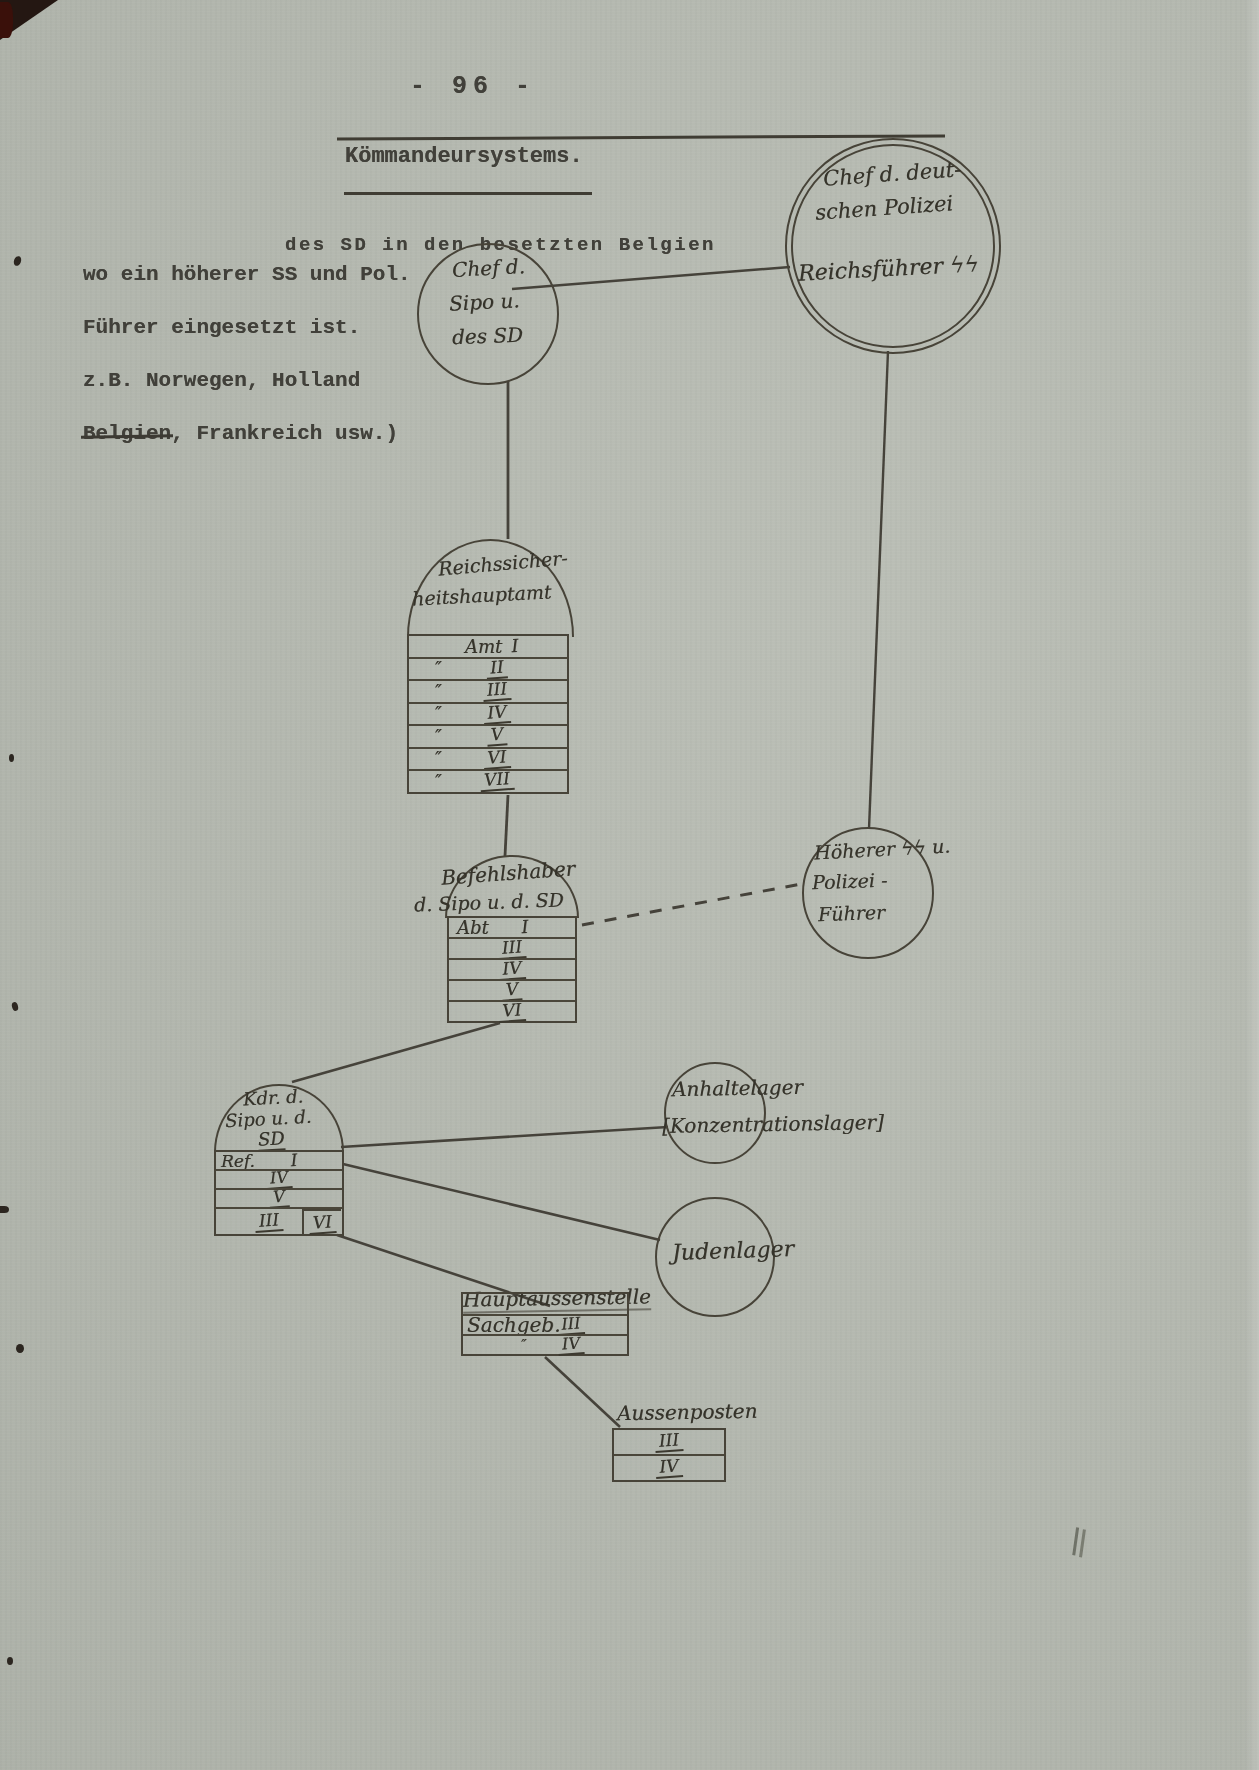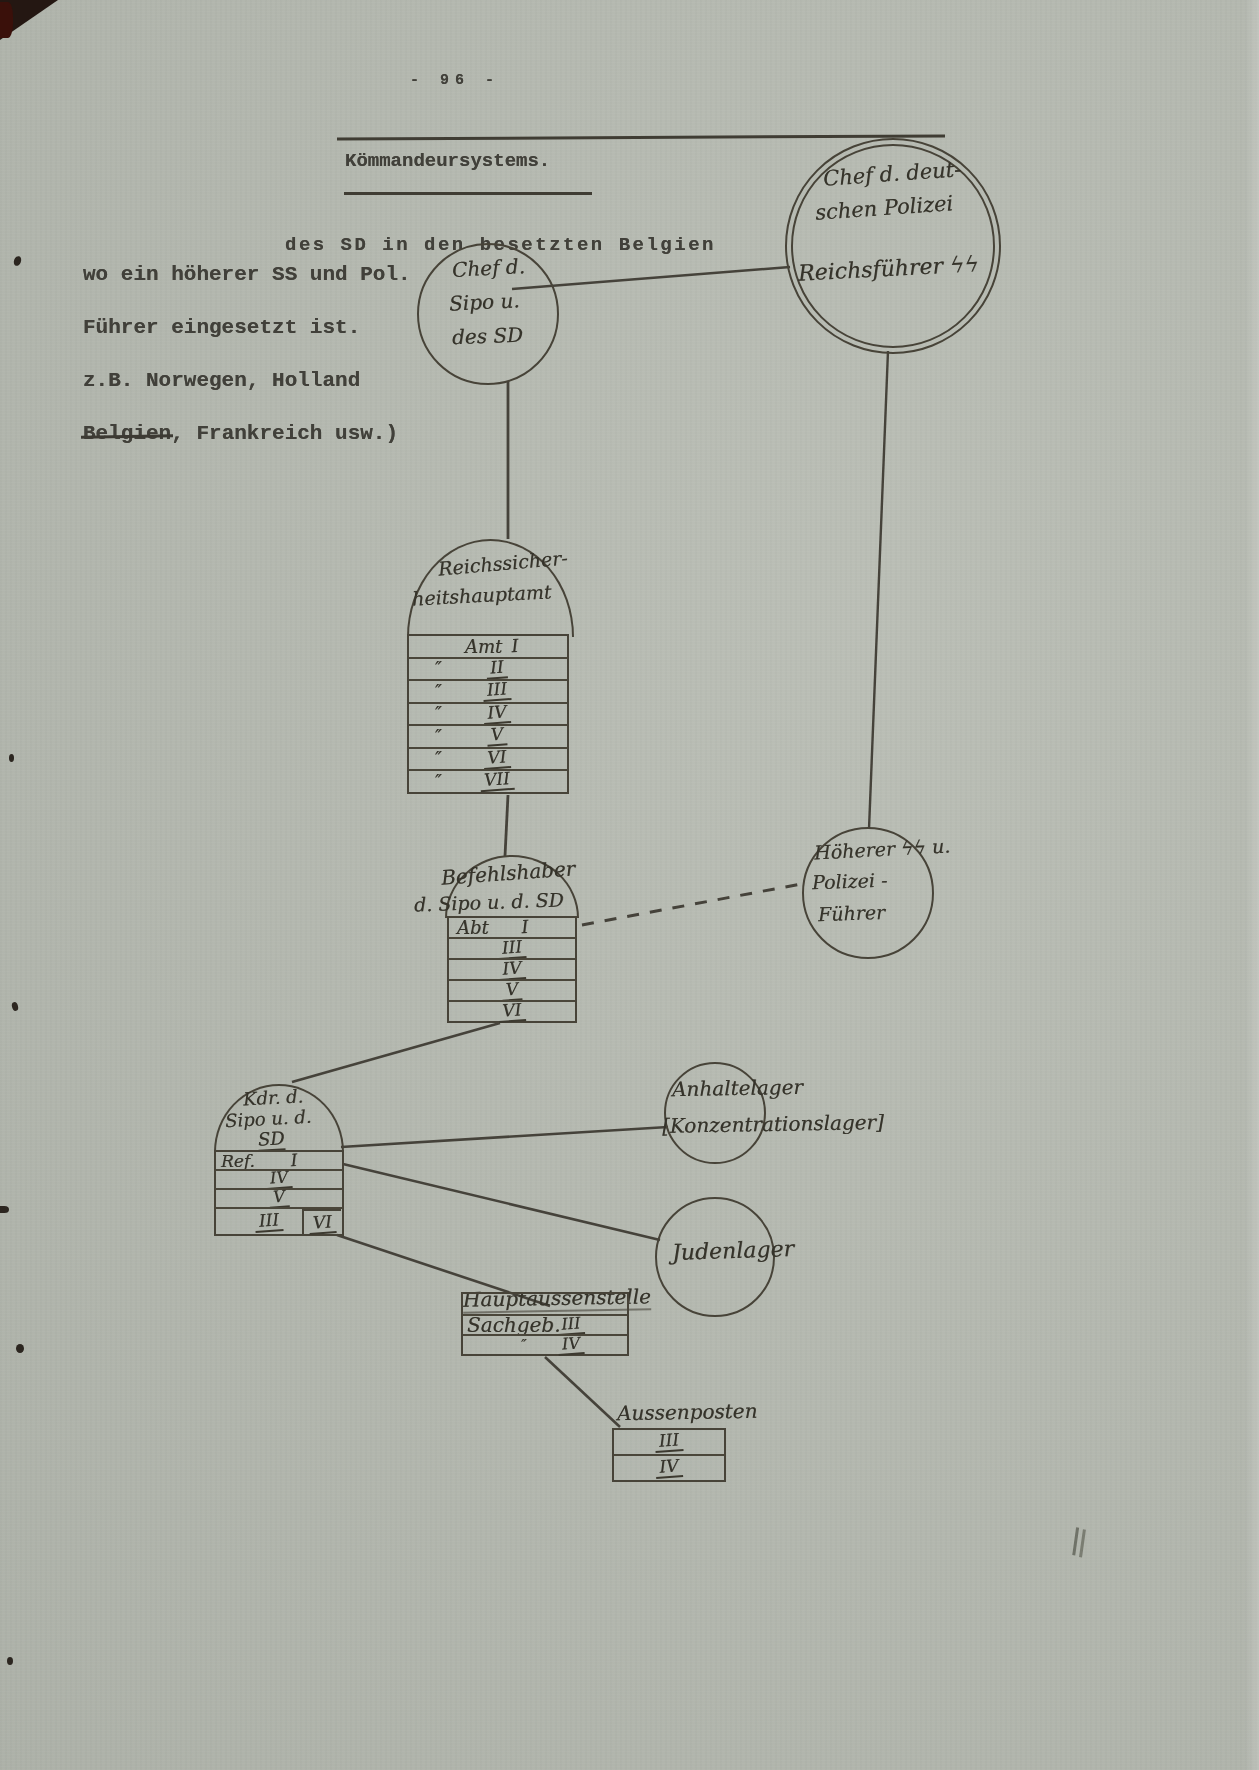--- a/index.html
+++ b/index.html
@@ -50,23 +50,23 @@
     <line x1="508" y1="795" x2="505" y2="856" stroke="#45423a" stroke-width="2.8"></line>
     <line x1="888" y1="351" x2="869" y2="829" stroke="#45423a" stroke-width="2.4"></line>
     <line x1="582" y1="925" x2="801" y2="884" stroke="#45423a" stroke-width="3" stroke-dasharray="12 11"></line>
     <line x1="500" y1="1023" x2="292" y2="1082" stroke="#45423a" stroke-width="2.6"></line>
     <line x1="341" y1="1147" x2="668" y2="1127" stroke="#45423a" stroke-width="2.6"></line>
     <line x1="343" y1="1164" x2="660" y2="1240" stroke="#45423a" stroke-width="2.6"></line>
     <line x1="337" y1="1235" x2="550" y2="1306" stroke="#45423a" stroke-width="2.6"></line>
     <line x1="545" y1="1357" x2="620" y2="1427" stroke="#45423a" stroke-width="2.6"></line>
   </svg>
 
-  <div class="tw" style="left:410px; top:72px; font-size:15px; letter-spacing:6px;">- 96 -</div>
+  <div class="tw" style="left:410px; top:72px; font-size:25px; letter-spacing:6px;">- 96 -</div>
   <div class="underline" style="left:337px; top:136px; width:608px; transform:rotate(-0.3deg);"></div>
-  <div class="tw" style="left:345px; top:150px; font-size:19px;">Kömmandeursystems.</div>
+  <div class="tw" style="left:345px; top:144px; font-size:22px;">Kömmandeursystems.</div>
   <div class="underline" style="left:344px; top:192px; width:248px;"></div>
 
   <div class="tw" style="left:285px; top:234px; font-size:19px; letter-spacing:2.5px;">des SD in den besetzten Belgien</div>
   <div class="tw" style="left:83px; top:262px; font-size:21px; line-height:26.5px;"><span>wo ein höherer SS und Pol.</span><br>
 <span>Führer eingesetzt ist.</span><br>
 <span>z.B. Norwegen, Holland</span><br>
 <span class="strike">Belgien</span><span>, Frankreich usw.)</span></div>
 
   <div>
     <div class="circle" style="left:417px; top:243px; width:138px; height:138px;"></div>

